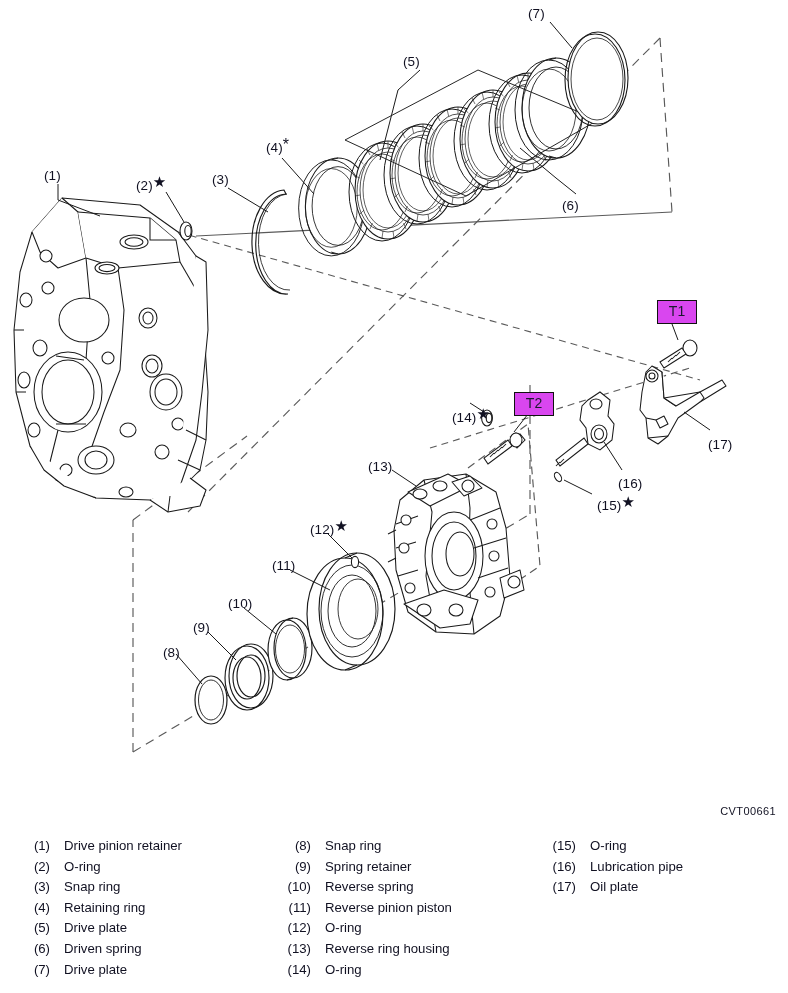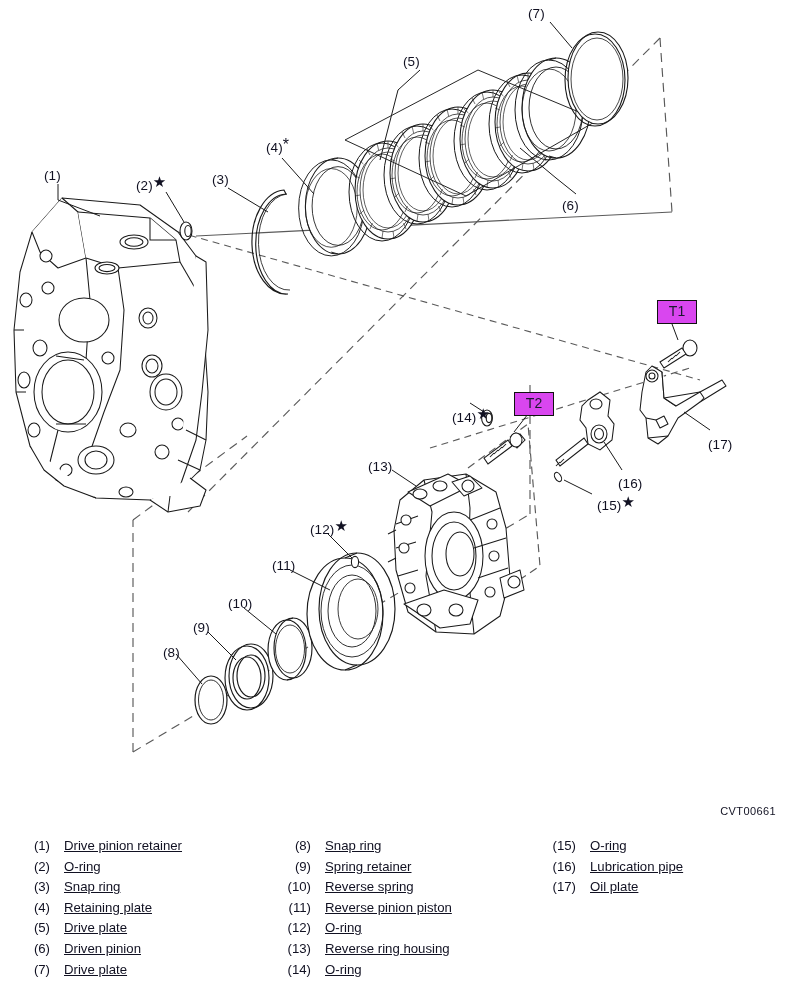--- a/index.html
+++ b/index.html
@@ -17,21 +17,21 @@
 
   .tbox{position:absolute;border:1.4px solid #111;background:#d946ef;
         font-size:14px;text-align:center;line-height:21px;width:38px;height:22px;}
 
   #figcode{position:absolute;right:12px;top:805px;font-size:11px;color:#111122;letter-spacing:.4px;}
 
   #legend{position:absolute;left:0;top:838px;width:788px;height:155px;}
   .lgcol{position:absolute;top:0;}
   .lgrow{display:flex;align-items:baseline;height:20.6px;font-size:13.2px;color:#111122;}
   .lgnum{width:36px;text-align:right;padding-right:0;flex:none;}
-  .lgtxt{padding-left:14px;text-decoration:underline;}
+  .lgtxt{padding-left:14px;}
   #col1{left:14px;}
   #col2{left:275px;}
   #col3{left:540px;}
 </style>
 </head>
 <body>
 
 <div id="figure">
 <svg width="788" height="820" viewBox="0 0 788 820" xmlns="http://www.w3.org/2000/svg">
   <defs>
@@ -381,29 +381,29 @@
     <div class="lgrow">
         <span class="lgnum">(2)</span>
         <span class="lgtxt">O-ring</span>
       </div>
     <div class="lgrow">
         <span class="lgnum">(3)</span>
         <span class="lgtxt">Snap ring</span>
       </div>
     <div class="lgrow">
         <span class="lgnum">(4)</span>
-        <span class="lgtxt">Retaining plate</span>
+        <span class="lgtxt">Retaining ring</span>
       </div>
     <div class="lgrow">
         <span class="lgnum">(5)</span>
         <span class="lgtxt">Drive plate</span>
       </div>
     <div class="lgrow">
         <span class="lgnum">(6)</span>
-        <span class="lgtxt">Driven pinion</span>
+        <span class="lgtxt">Driven spring</span>
       </div>
     <div class="lgrow">
         <span class="lgnum">(7)</span>
         <span class="lgtxt">Drive plate</span>
       </div>
   </div>
 
   <div class="lgcol" id="col2">
     <div class="lgrow">
         <span class="lgnum">(8)</span>

